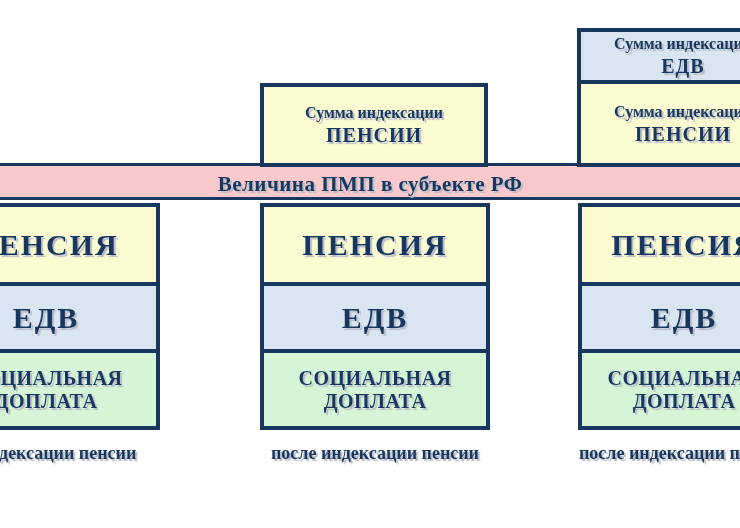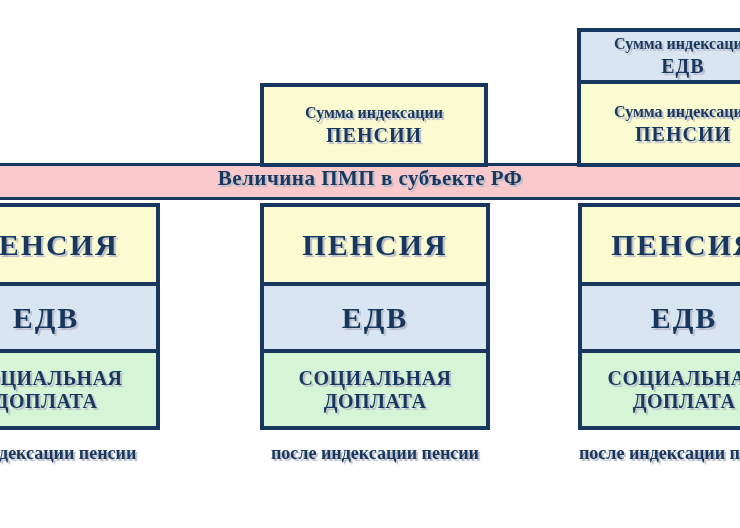--- a/index.html
+++ b/index.html
@@ -25,21 +25,21 @@
     position: absolute;
     left: 0;
     top: 163px;
     width: 740px;
     height: 37px;
     box-sizing: border-box;
     background: #F9C9CC;
     border-top: 3px solid #17375E;
     border-bottom: 3px solid #17375E;
     display: flex;
-    align-items: flex-start;
+    align-items: flex-end;
     justify-content: center;
   }
   .band-label {
     font-size: 21px;
     font-weight: bold;
     letter-spacing: 0.5px;
   }
   .box {
     position: absolute;
     box-sizing: border-box;

